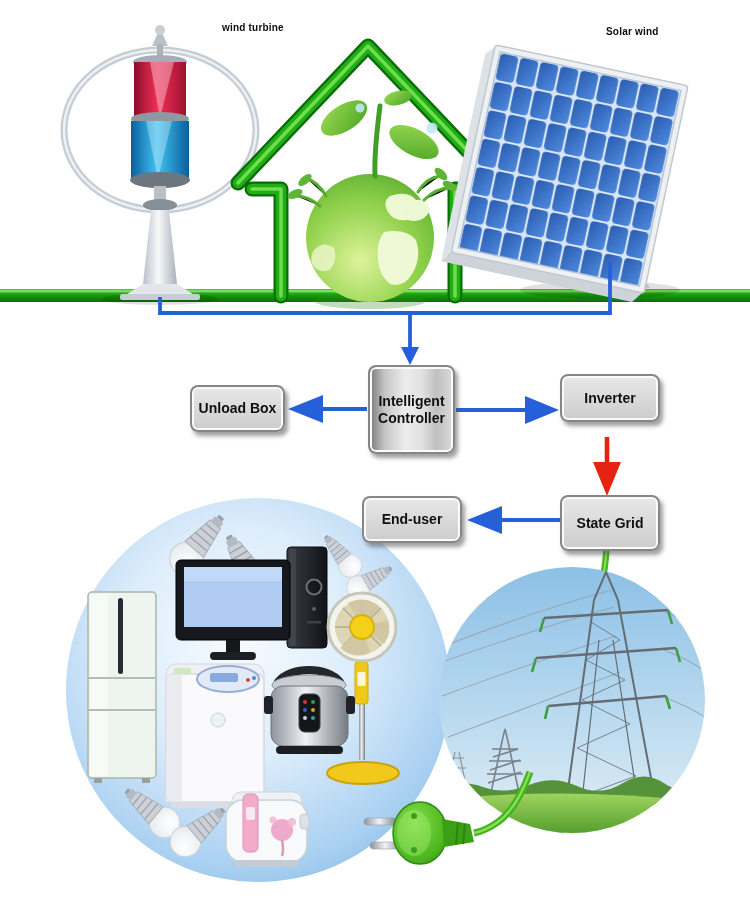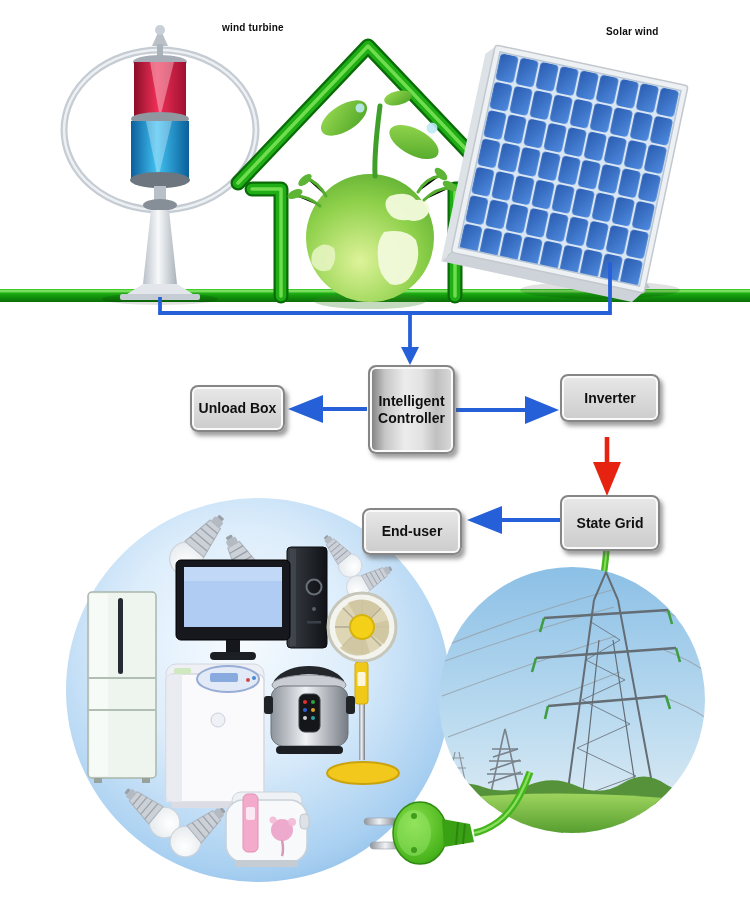--- a/index.html
+++ b/index.html
@@ -370,15 +370,15 @@
 
 <div class="flabel" style="left:222px;top:22px;">wind turbine</div>
 <div class="flabel" style="left:606px;top:26px;">Solar wind</div>
 
 <div class="node nowrap" style="left:190px;top:385px;width:95px;height:47px;">Unload Box</div>
 
 <div class="node tall" style="left:368px;top:365px;width:87px;height:89px;padding:0 14px;">Intelligent Controller</div>
 
 <div class="node nowrap" style="left:560px;top:374px;width:100px;height:48px;">Inverter</div>
 
-<div class="node nowrap" style="left:362px;top:496px;width:100px;height:47px;margin-top:12px;">End-user</div>
+<div class="node nowrap" style="left:362px;top:496px;width:100px;height:47px;">End-user</div>
 
 <div class="node nowrap" style="left:560px;top:495px;width:100px;height:56px;">State Grid</div>
 
 </body></html>

